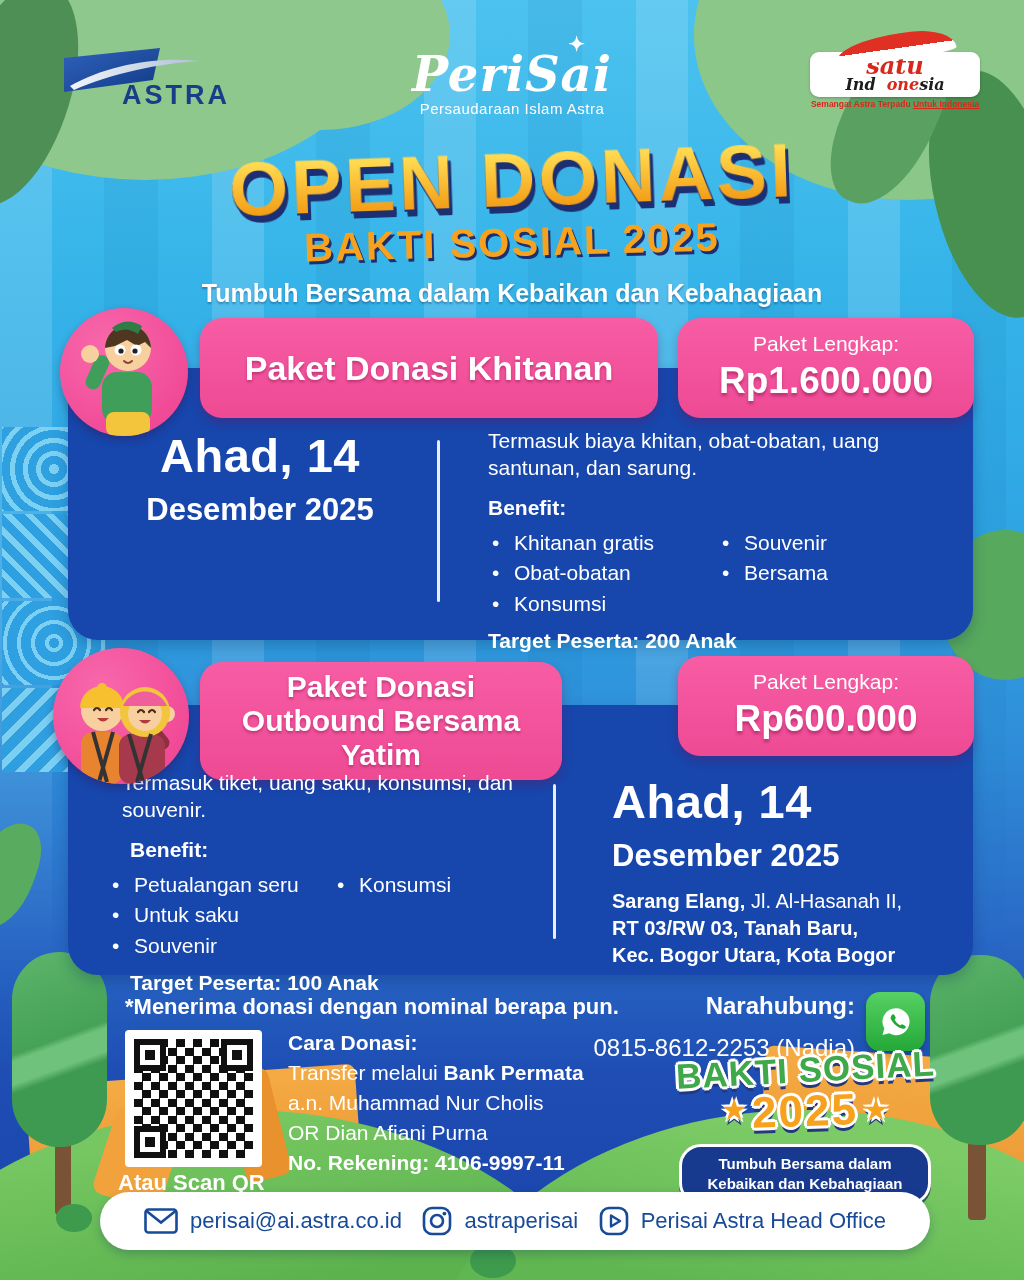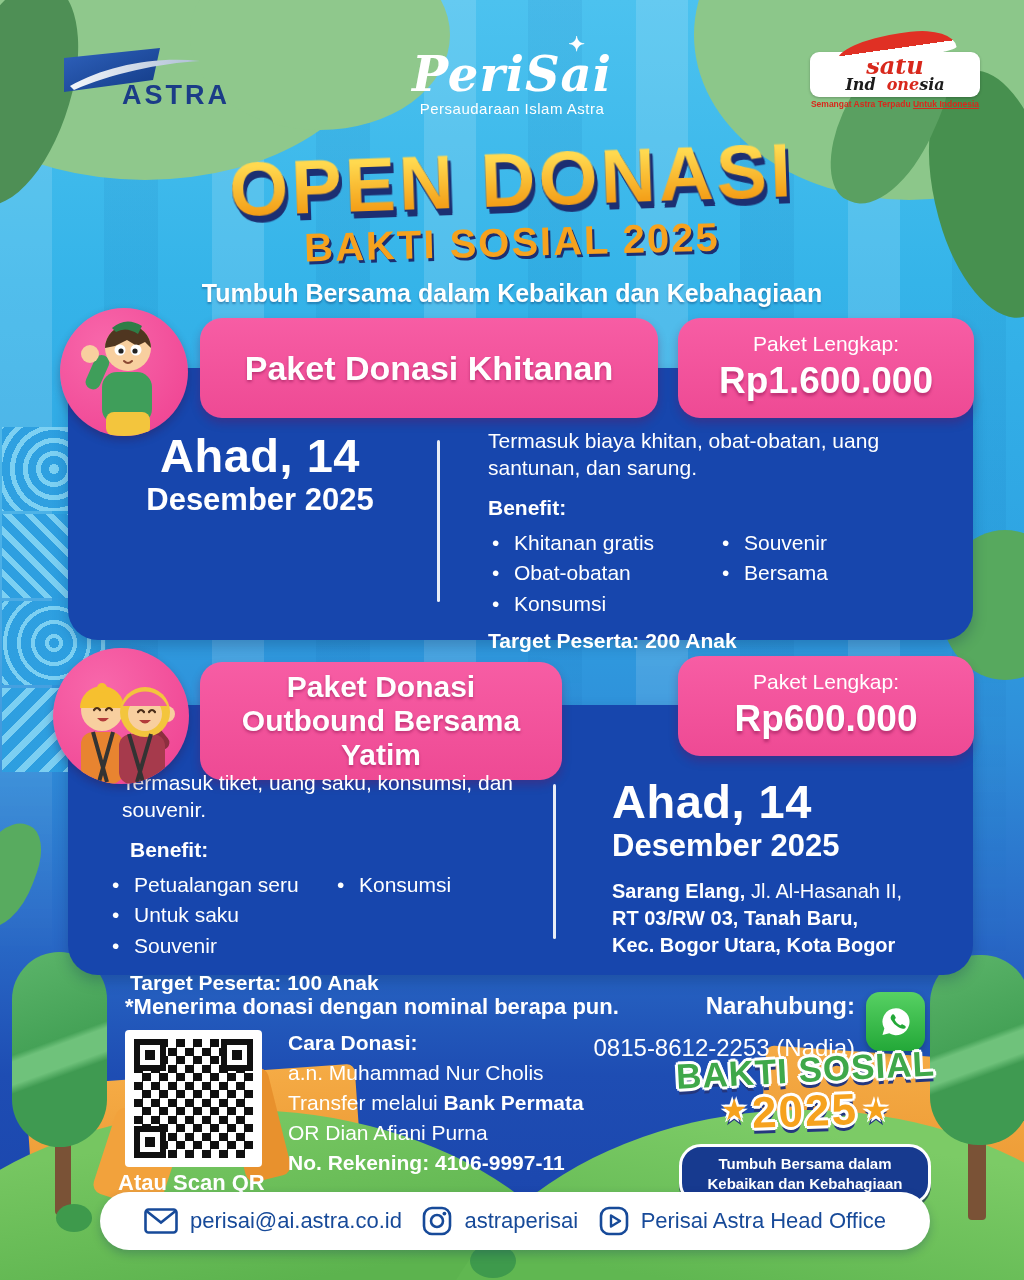--- a/index.html
+++ b/index.html
@@ -66,21 +66,21 @@
   
   .body-card { position:absolute; left:68px; width:905px; background:#1746ad; border-radius:30px; z-index:3; box-shadow:0 6px 14px rgba(8,30,80,.25); }
   .pink-box { position:absolute; background:linear-gradient(180deg,#f75da4 0%,#ee4a94 100%); border-radius:22px; z-index:4; box-shadow:0 5px 10px rgba(120,10,70,.3); color:#fff; text-align:center; }
   .pkg-title { display:flex; flex-direction:column; align-items:center; justify-content:center; font-weight:700; text-shadow:0 2px 3px rgba(140,20,80,.5); }
   .price-label { font-size:21px; margin-top:14px; }
   .price-value { font-size:37px; font-weight:700; margin-top:4px; text-shadow:0 3px 3px rgba(140,20,80,.5); }
   .avatar { position:absolute; border-radius:50%; background:radial-gradient(circle at 35% 30%, #f868ab, #ee3f8f); z-index:5; overflow:hidden; box-shadow:0 4px 8px rgba(60,10,40,.3); }
   .divider { position:absolute; width:3px; background:rgba(255,255,255,.9); border-radius:2px; z-index:4; }
   .card-text { position:absolute; color:#fff; z-index:4; }
   .date-big { font-size:47px; font-weight:700; line-height:1.02; letter-spacing:.5px; }
-  .date-mid { font-size:31px; font-weight:700; margin-top:2px; }
+  .date-mid { font-size:31px; font-weight:700; margin-top:12px; }
   .loc { font-size:20px; font-weight:700; line-height:1.35; margin-top:14px; }
   .para { font-size:21px; line-height:1.28; }
   .benefit-h { font-size:21px; font-weight:700; margin-top:14px; }
   .bullets { display:flex; margin-top:8px; }
   .bullets ul { list-style:none; }
   .bullets li { font-size:21px; line-height:1.45; padding-left:26px; position:relative; }
   .bullets li::before { content:"•"; position:absolute; left:4px; }
   .target { font-size:21px; font-weight:700; margin-top:10px; }
 
   
@@ -320,22 +320,22 @@
       <div class="qr-mod"></div>
       <div class="finder f-tl"></div>
         <div class="finder f-tr"></div>
         <div class="finder f-bl"></div>
     </div>
   </div>
   <div class="qr-caption">Atau Scan QR</div>
 
   <div class="cara">
     <div class="b">Cara Donasi:</div>
+    <div><span>Transfer melalui </span><span class="b">Bank Permata</span></div>
     <div>a.n. Muhammad Nur Cholis</div>
-    <div><span>Transfer melalui </span><span class="b">Bank Permata</span></div>
     <div>OR Dian Afiani Purna</div>
     <div class="b">No. Rekening: 4106-9997-11</div>
   </div>
 
   <div class="contact">
     <div class="contact-label">Narahubung:</div>
     <div class="contact-phone">0815-8612-2253 (Nadia)</div>
   </div>
 
   <div class="wa">

